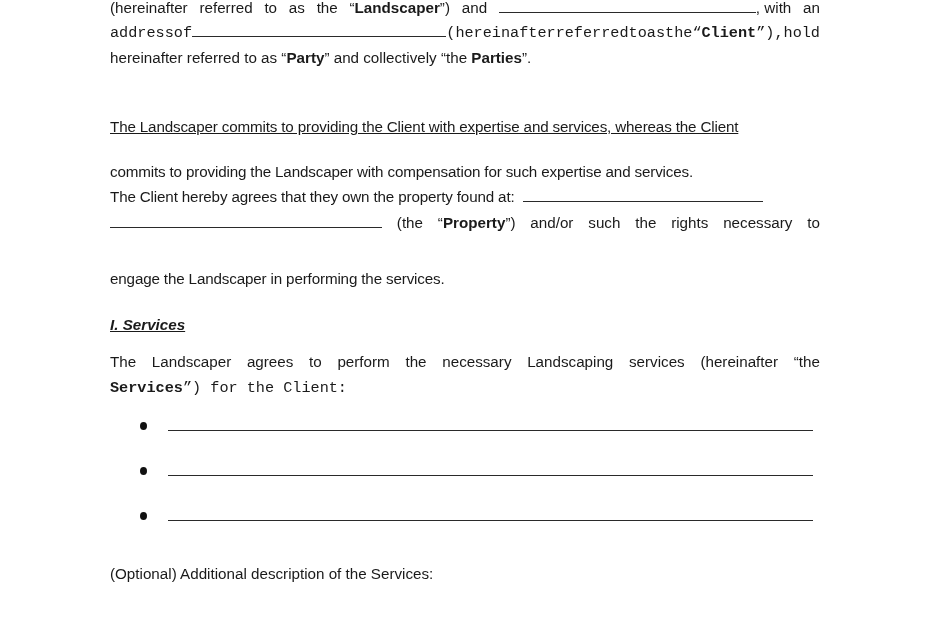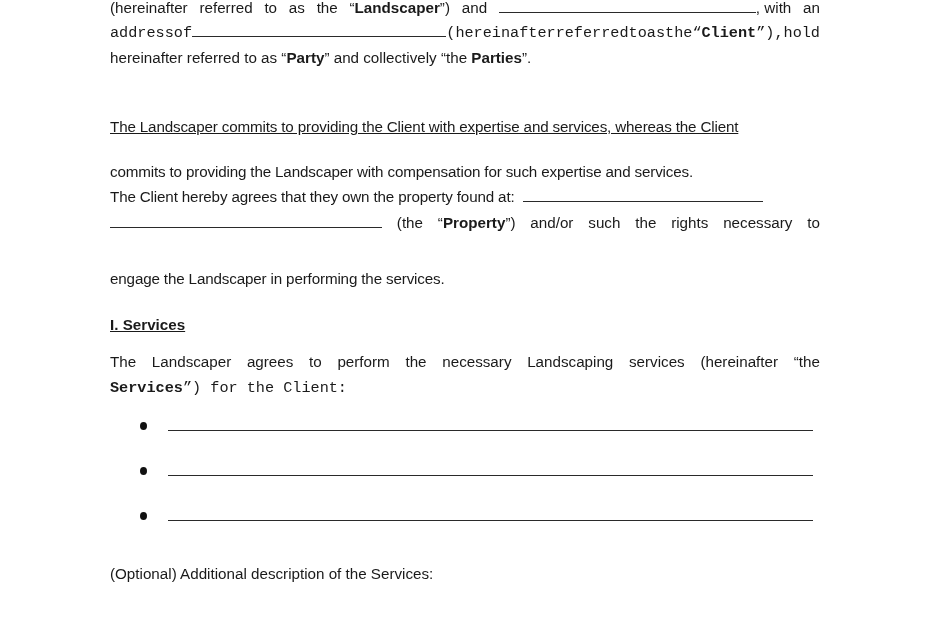--- a/index.html
+++ b/index.html
@@ -39,20 +39,21 @@
     b { font-weight: bold; }
     .blank {
       display: inline-block;
       border-bottom: 1.2px solid #2a2a2a;
       height: 14px;
       vertical-align: baseline;
     }
     .heading {
       font-weight: bold;
       text-decoration: underline;
+      font-style: italic;
     }
     .bullet-row {
       position: absolute;
       left: 30px;
       width: 680px;
       height: 20px;
     }
     .bullet-dot {
       position: absolute;
       left: 0;

